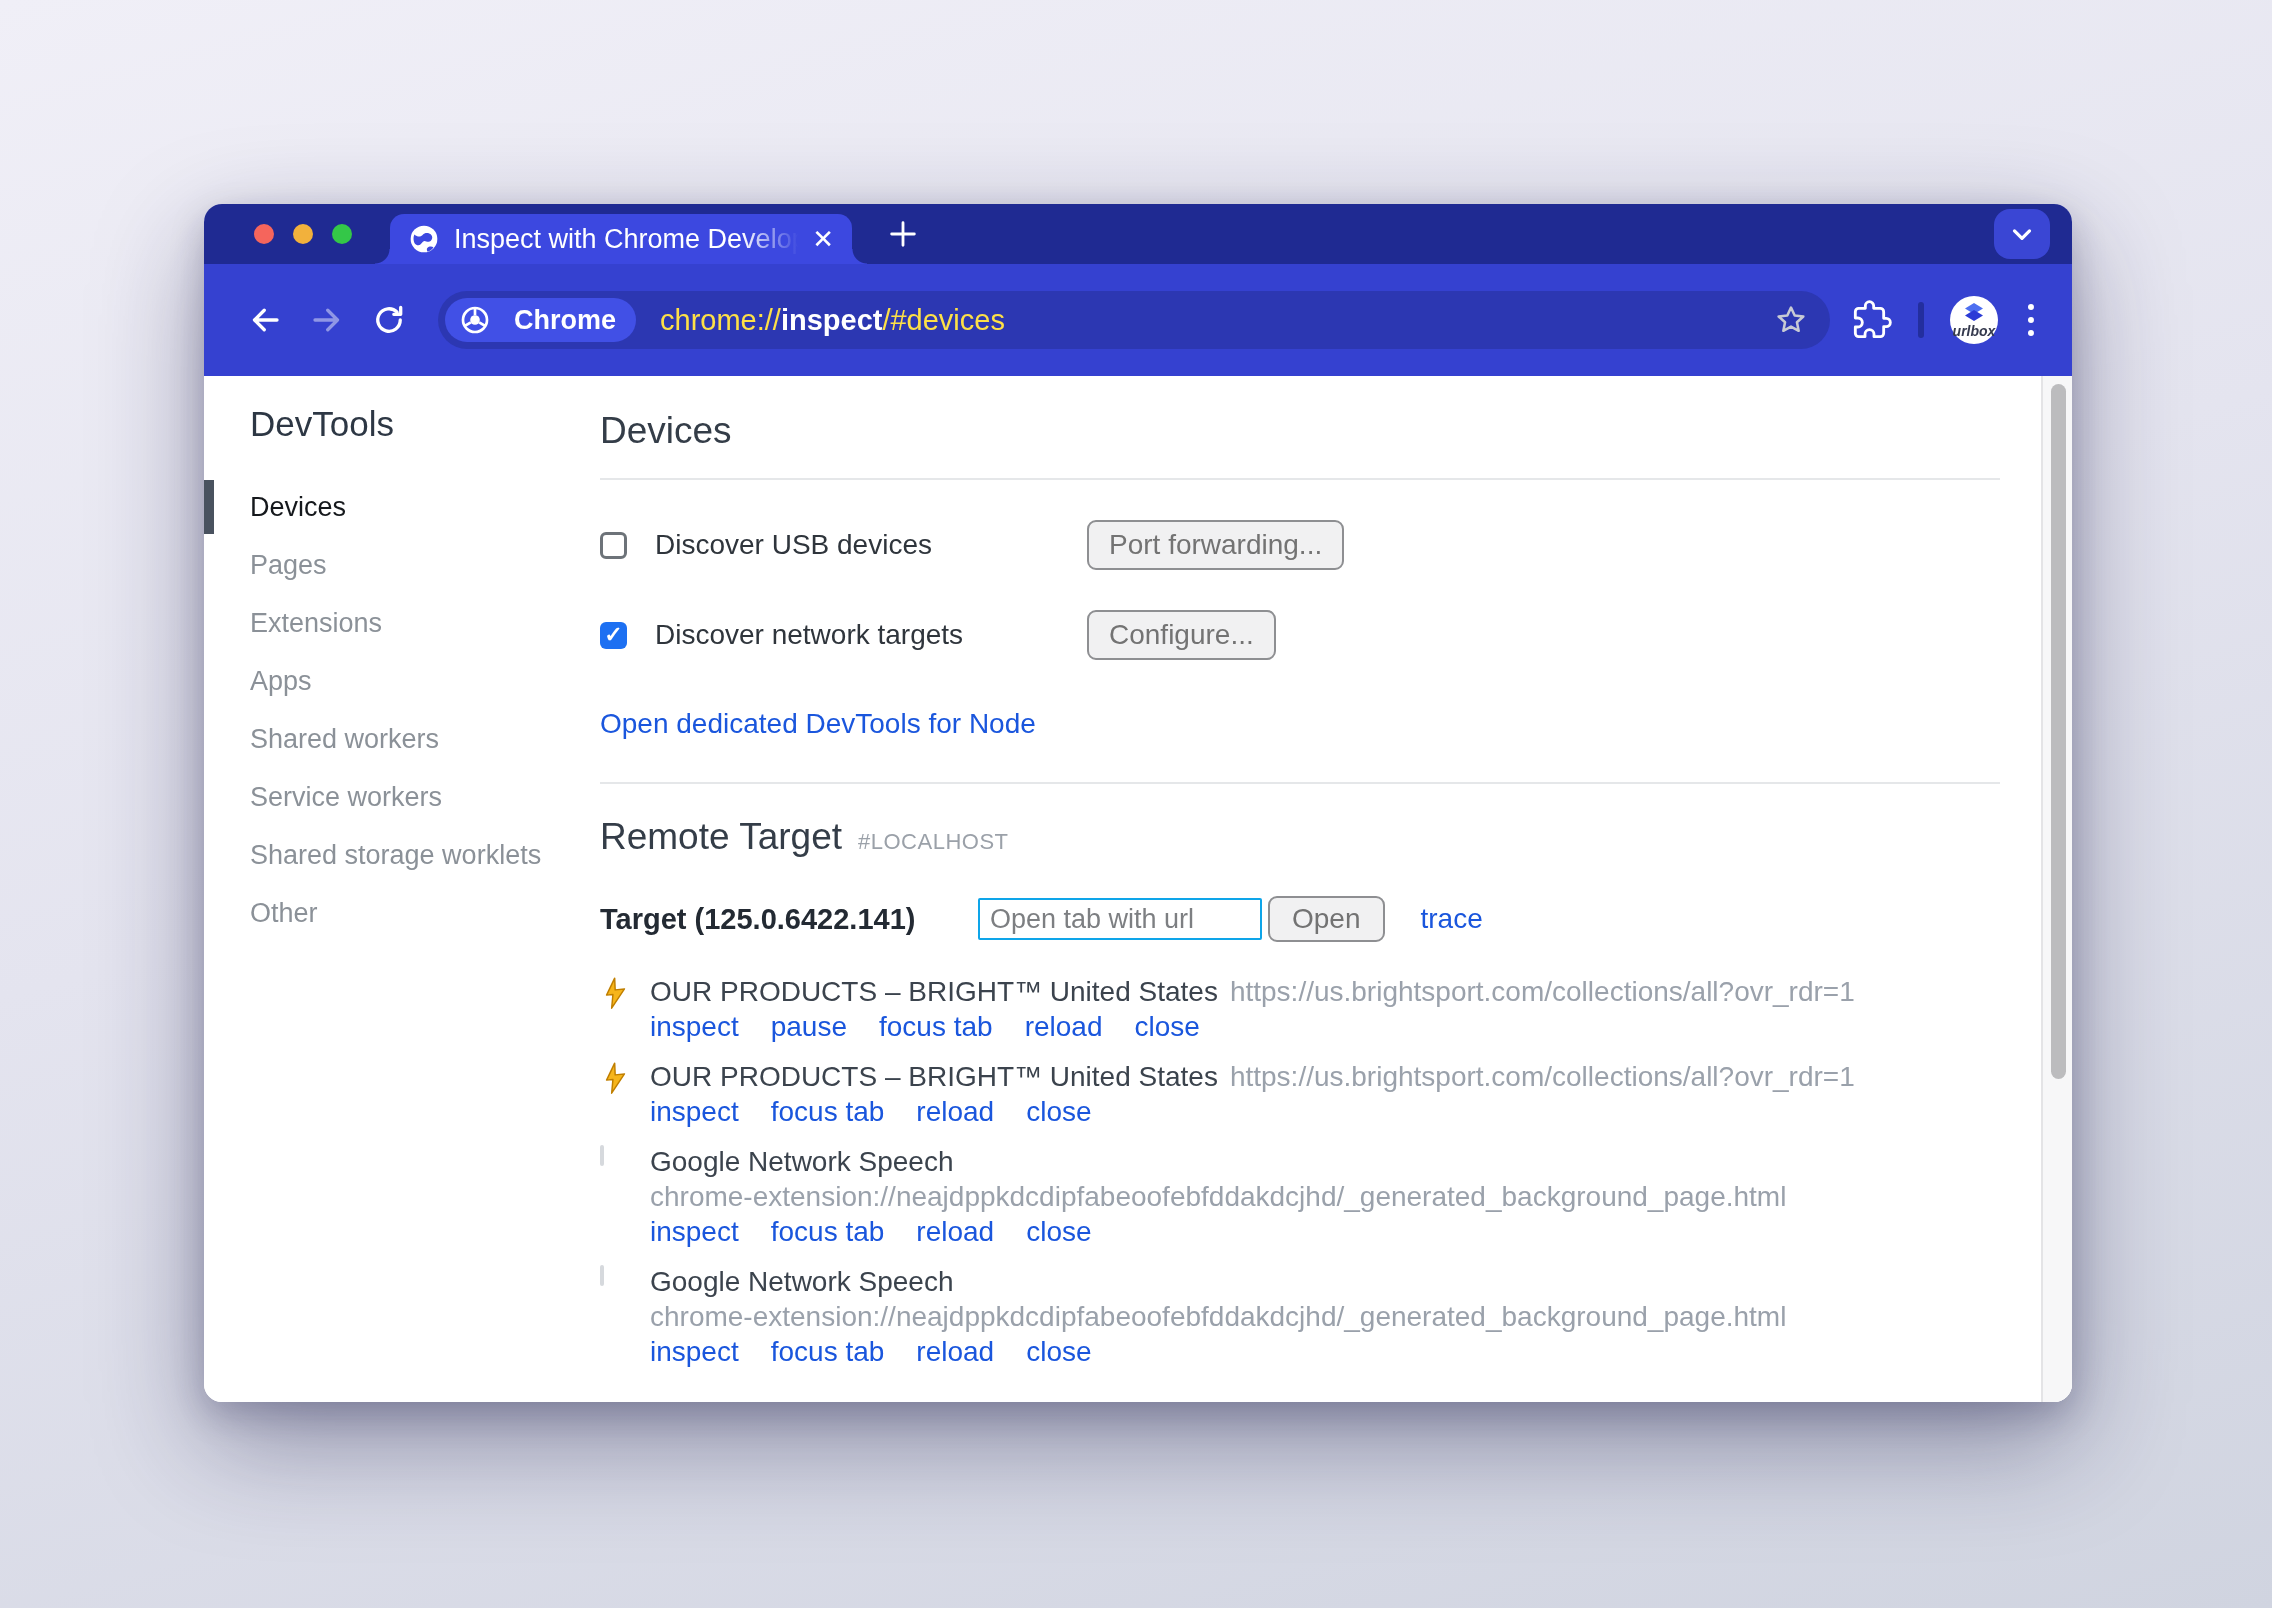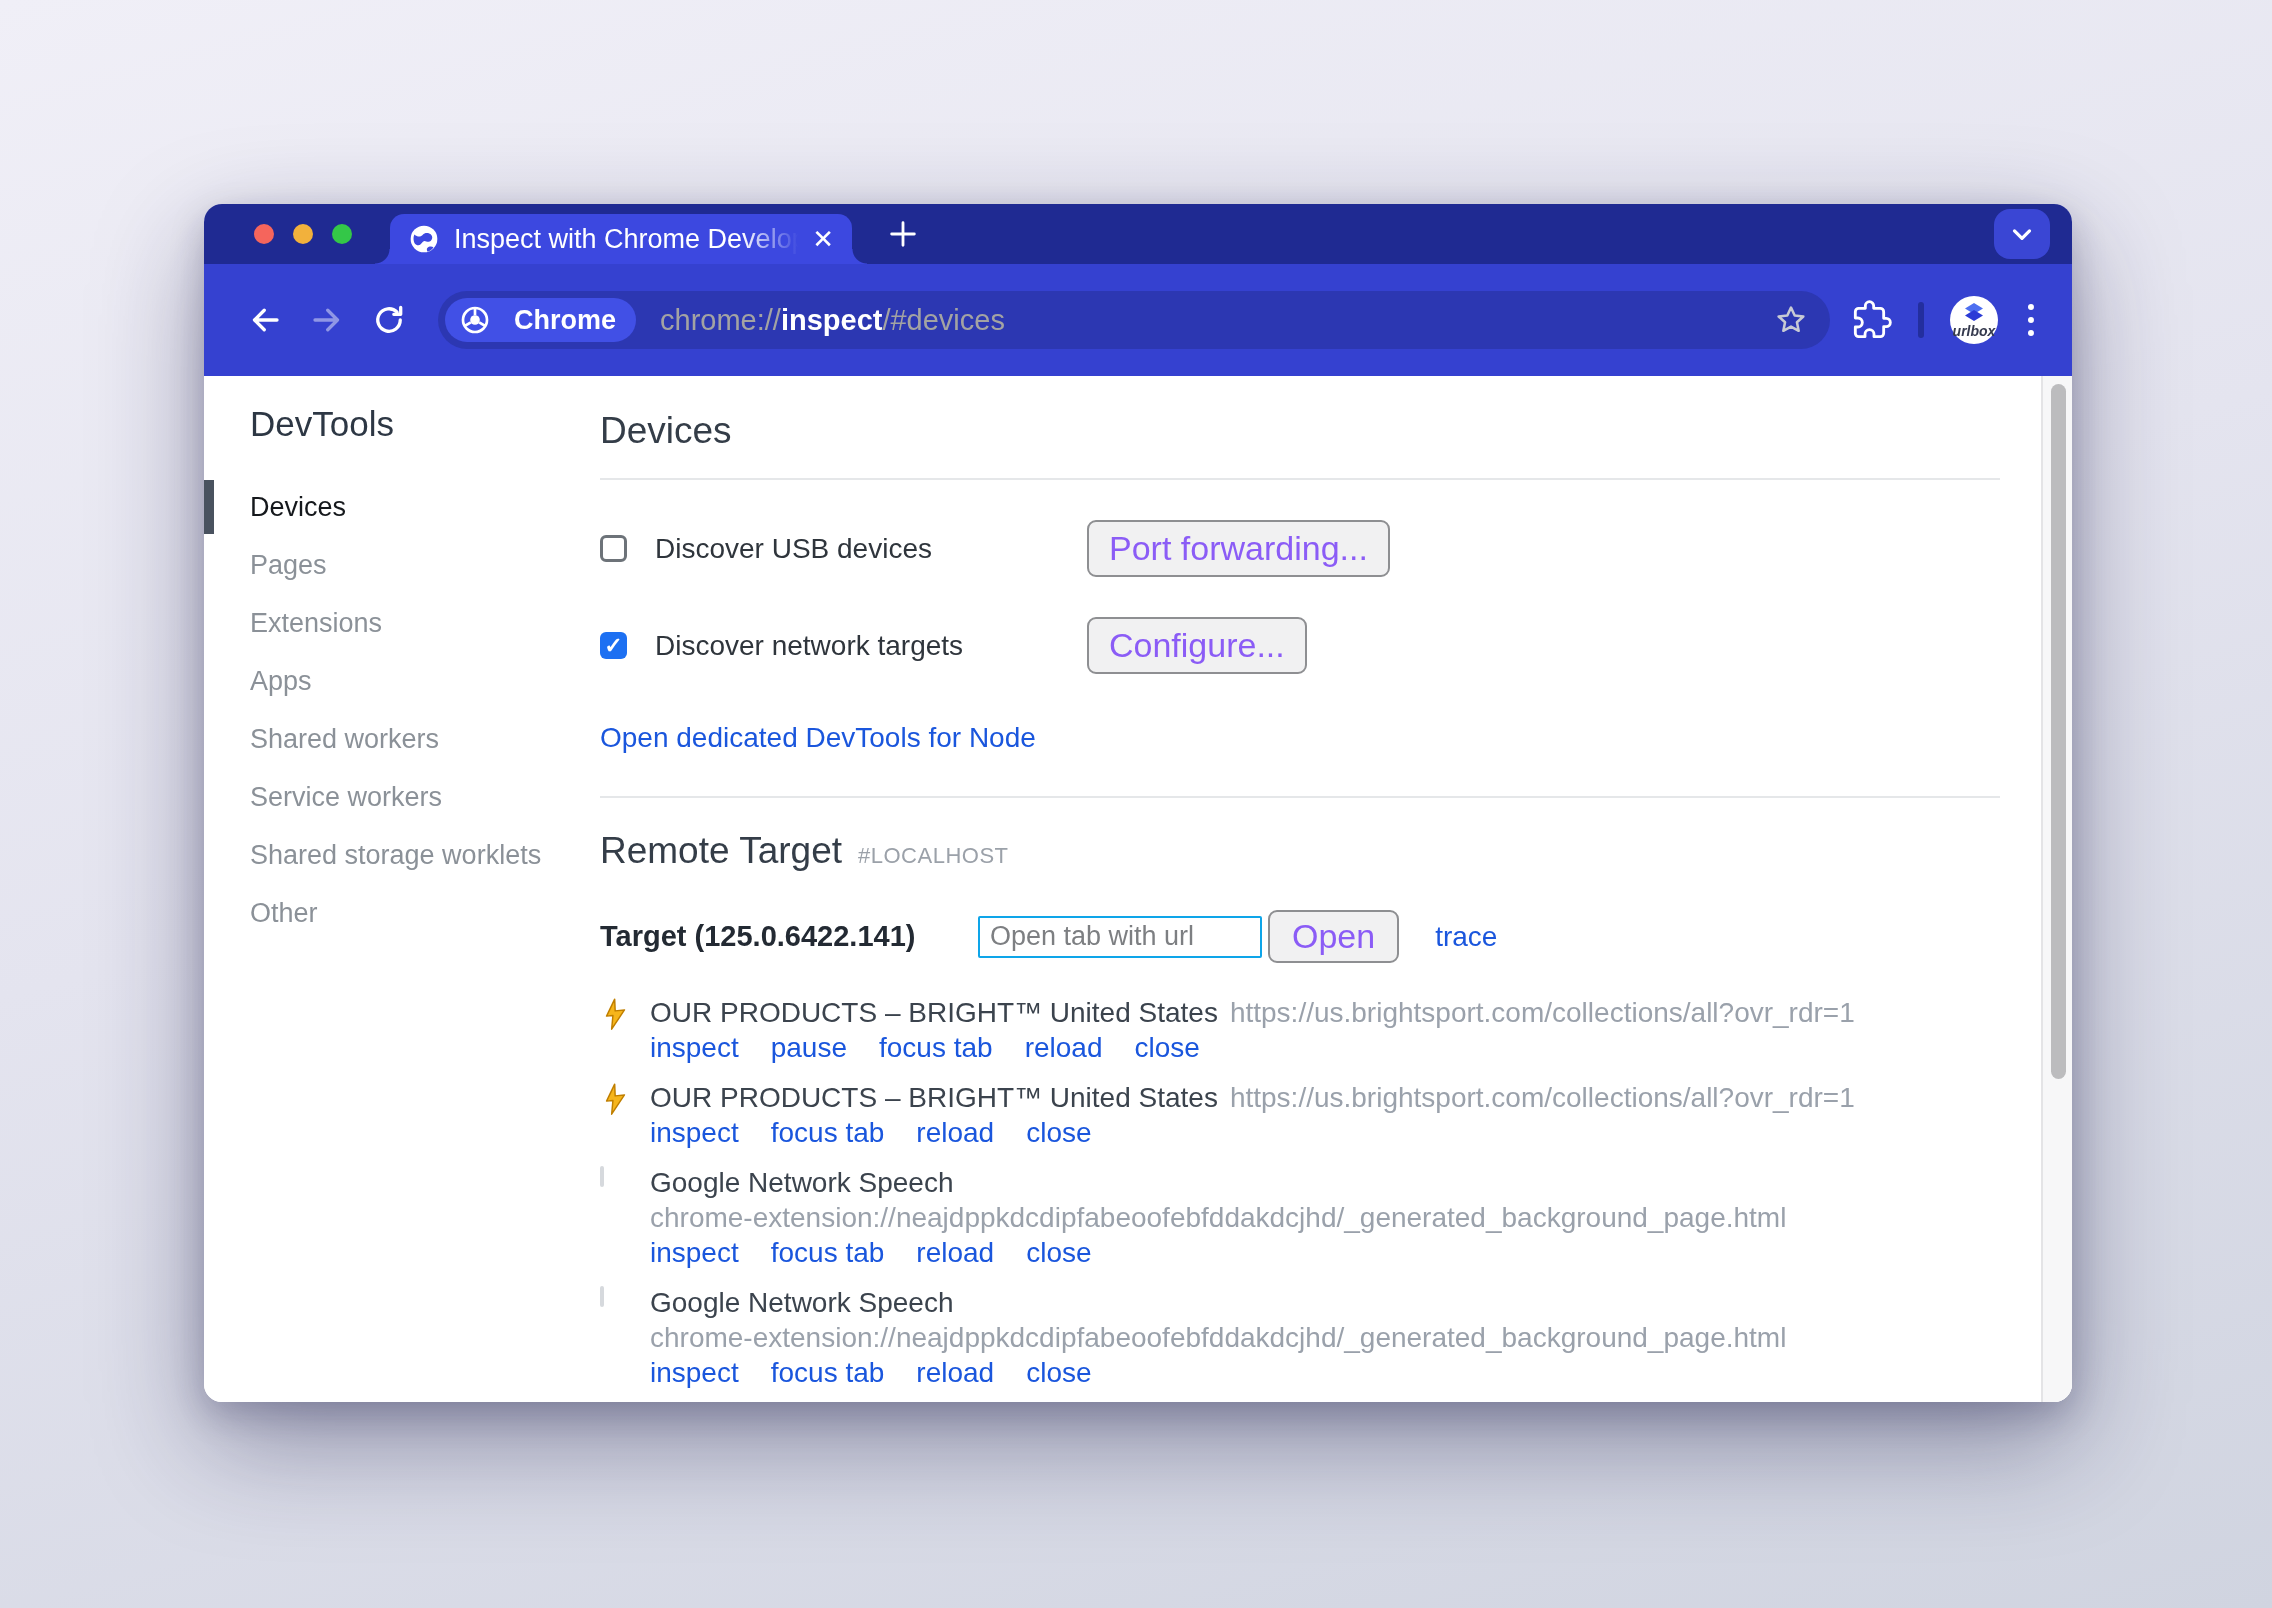--- a/index.html
+++ b/index.html
@@ -65,21 +65,21 @@
     flex:1; height:58px; background:#2c37b2; border-radius:29px;
     display:flex; align-items:center; padding:0 22px 0 7px; margin:0 22px 0 18px;
     min-width:0;
   }
   .chip {
     height:44px; border-radius:22px; background:#4150e6; color:#fff;
     display:flex; align-items:center; gap:23px; padding:0 20px 0 14px;
     font-size:27px; font-weight:bold; flex:none;
   }
   .url { margin-left:24px; font-size:29px; white-space:nowrap; overflow:hidden; }
-  .url .lite { color:#a3a3a3; }
+  .url .lite { color:#fde047; }
   .url .host { color:#ffffff; font-weight:bold; }
   .star { margin-left:auto; flex:none; display:flex; }
 
   .tool-right { display:flex; align-items:center; gap:26px; flex:none; }
   .vsep { width:6px; height:36px; background:#232e9e; border-radius:3px; }
   .avatar {
     width:48px; height:48px; border-radius:50%; background:#fff;
     display:flex; flex-direction:column; align-items:center; justify-content:center; gap:1px;
   }
   .avatar .uname { font-size:14px; font-weight:bold; color:#353a4e; line-height:1;font-style:italic; }
@@ -108,21 +108,21 @@
   .opt-row { display:flex; align-items:center; margin-top:40px; }
   .opt-label { width:487px; display:flex; align-items:center; gap:28px; font-size:28px; color:#2f353c; }
   .cbx { width:27px; height:27px; border-radius:6px; flex:none; position:relative; }
   .cbx.unchecked { border:3px solid #6d7379; background:#fff; }
   .cbx.checked { background:#1d70f2; }
   .cbx.checked::after {
     content:"✓"; position:absolute; inset:0; color:#fff; font-size:22px; font-weight:bold;
     display:flex; align-items:center; justify-content:center;
   }
   .btn {
-    font-family:"Liberation Sans", sans-serif; font-size:34px; color:#8b5cf6;
+    font-family:"Liberation Sans", sans-serif; font-size:28px; color:#737373;
     background:#f1f1f2; border:2px solid #8e8f92; border-radius:9px; padding:7px 20px;
   }
   .node-link { display:inline-block; margin-top:48px; font-size:28px; color:#1a56dd; cursor:pointer; }
   .rule2 { border:none; border-top:2px solid #e5e7e9; margin-top:42px; }
 
   .remote-head { display:flex; align-items:baseline; gap:16px; margin-top:32px; }
   .badge { font-size:22px; color:#9ba1a9; letter-spacing:.5px; }
 
   .target-row { display:flex; align-items:center; margin-top:38px; }
   .target-label { font-size:29px; font-weight:bold; color:#232a33; width:378px; flex:none; }

